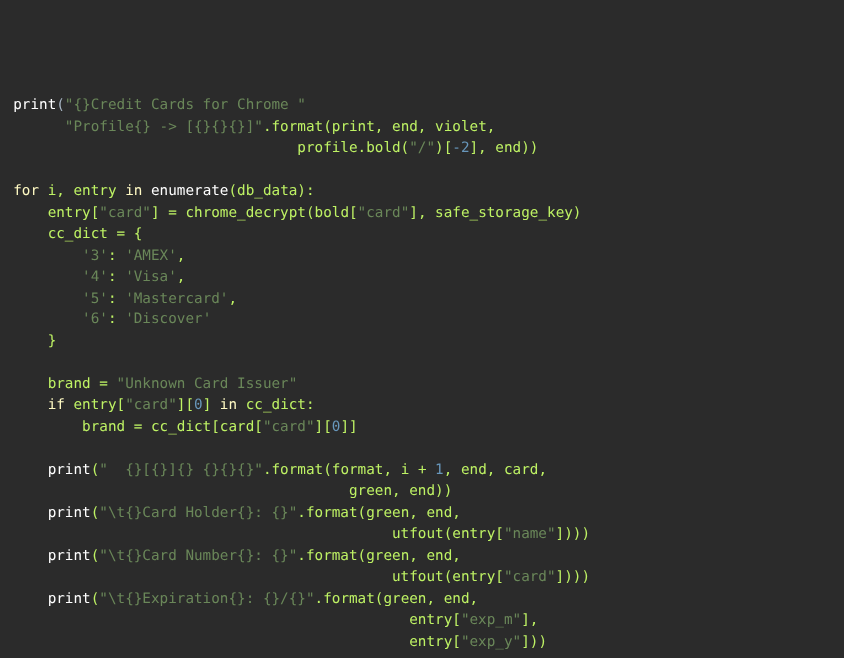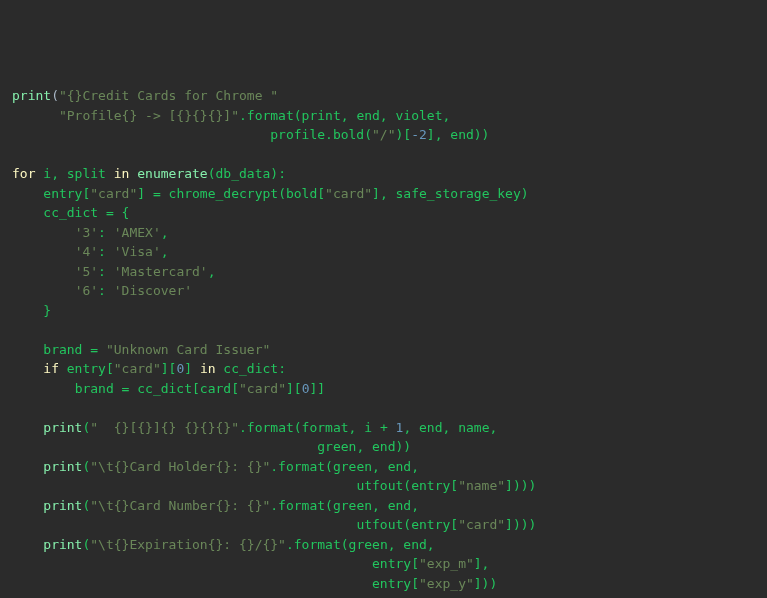--- a/index.html
+++ b/index.html
@@ -6,49 +6,49 @@
     body {
       background: #2b2b2b;
       font-family: 'Menlo', 'Monaco', 'Consolas', monospace;
       font-size: 13px;
       color: #a9b7c6;
       padding: 8px 12px;
       white-space: pre;
       line-height: 1.5;
     }
     .keyword { color: #fef9c3; }
-    .builtin { color: #86efac; }
+    .builtin { color: #ffffff; }
     .string { color: #6a8759; }
     .number { color: #6897bb; }
-    .identifier { color: #22c55e; }
+    .identifier { color: #bef264; }
     .punct { color: #a9b7c6; }
   </style>
 </head>
 <body>
 
 
 
 <div><span><span class="builtin">print</span><span class="punct">(</span><span class="string">"{}Credit Cards for Chrome "</span></span>
 <span>      <span class="string">"Profile{} -&gt; [{}{}{}]"</span><span class="identifier">.format</span><span class="identifier">(print, end, violet,</span></span>
 <span>                                 <span class="identifier">profile.bold(</span><span class="string">"/"</span><span class="identifier">)[</span><span class="number">-2</span><span class="identifier">], end))</span></span>
 
-<span><span class="keyword">for</span><span class="identifier"> i, split </span><span class="keyword">in</span><span> </span><span class="builtin">enumerate</span><span class="identifier">(db_data):</span></span>
+<span><span class="keyword">for</span><span class="identifier"> i, entry </span><span class="keyword">in</span><span> </span><span class="builtin">enumerate</span><span class="identifier">(db_data):</span></span>
 <span>    <span class="identifier">entry[</span><span class="string">"card"</span><span class="identifier">] = chrome_decrypt(bold[</span><span class="string">"card"</span><span class="identifier">], safe_storage_key)</span></span>
 <span>    <span class="identifier">cc_dict = {</span></span>
 <span>        <span class="string">'3'</span><span class="identifier">: </span><span class="string">'AMEX'</span><span class="identifier">,</span></span>
 <span>        <span class="string">'4'</span><span class="identifier">: </span><span class="string">'Visa'</span><span class="identifier">,</span></span>
 <span>        <span class="string">'5'</span><span class="identifier">: </span><span class="string">'Mastercard'</span><span class="identifier">,</span></span>
 <span>        <span class="string">'6'</span><span class="identifier">: </span><span class="string">'Discover'</span></span>
 <span>    <span class="identifier">}</span></span>
 
 <span>    <span class="identifier">brand = </span><span class="string">"Unknown Card Issuer"</span></span>
 <span>    <span class="keyword">if</span><span class="identifier"> entry[</span><span class="string">"card"</span><span class="identifier">][</span><span class="number">0</span><span class="identifier">] </span><span class="keyword">in</span><span class="identifier"> cc_dict:</span></span>
 <span>        <span class="identifier">brand = cc_dict[card[</span><span class="string">"card"</span><span class="identifier">][</span><span class="number">0</span><span class="identifier">]]</span></span>
 
-<span>    <span class="builtin">print</span><span class="identifier">(</span><span class="string">"  {}[{}]{} {}{}{}"</span><span class="identifier">.format</span><span class="identifier">(format, i + </span><span class="number">1</span><span class="identifier">, end, name,</span></span>
+<span>    <span class="builtin">print</span><span class="identifier">(</span><span class="string">"  {}[{}]{} {}{}{}"</span><span class="identifier">.format</span><span class="identifier">(format, i + </span><span class="number">1</span><span class="identifier">, end, card,</span></span>
 <span>                                       <span class="identifier">green, end))</span></span>
 <span>    <span class="builtin">print</span><span class="identifier">(</span><span class="string">"\t{}Card Holder{}: {}"</span><span class="identifier">.format</span><span class="identifier">(green, end,</span></span>
 <span>                                            <span class="identifier">utfout(entry[</span><span class="string">"name"</span><span class="identifier">])))</span></span>
 <span>    <span class="builtin">print</span><span class="identifier">(</span><span class="string">"\t{}Card Number{}: {}"</span><span class="identifier">.format</span><span class="identifier">(green, end,</span></span>
 <span>                                            <span class="identifier">utfout(entry[</span><span class="string">"card"</span><span class="identifier">])))</span></span>
 <span>    <span class="builtin">print</span><span class="identifier">(</span><span class="string">"\t{}Expiration{}: {}/{}"</span><span class="identifier">.format</span><span class="identifier">(green, end,</span></span>
 <span>                                              <span class="identifier">entry[</span><span class="string">"exp_m"</span><span class="identifier">],</span></span>
 <span>                                              <span class="identifier">entry[</span><span class="string">"exp_y"</span><span class="identifier">]))</span></span></div>
 
 

